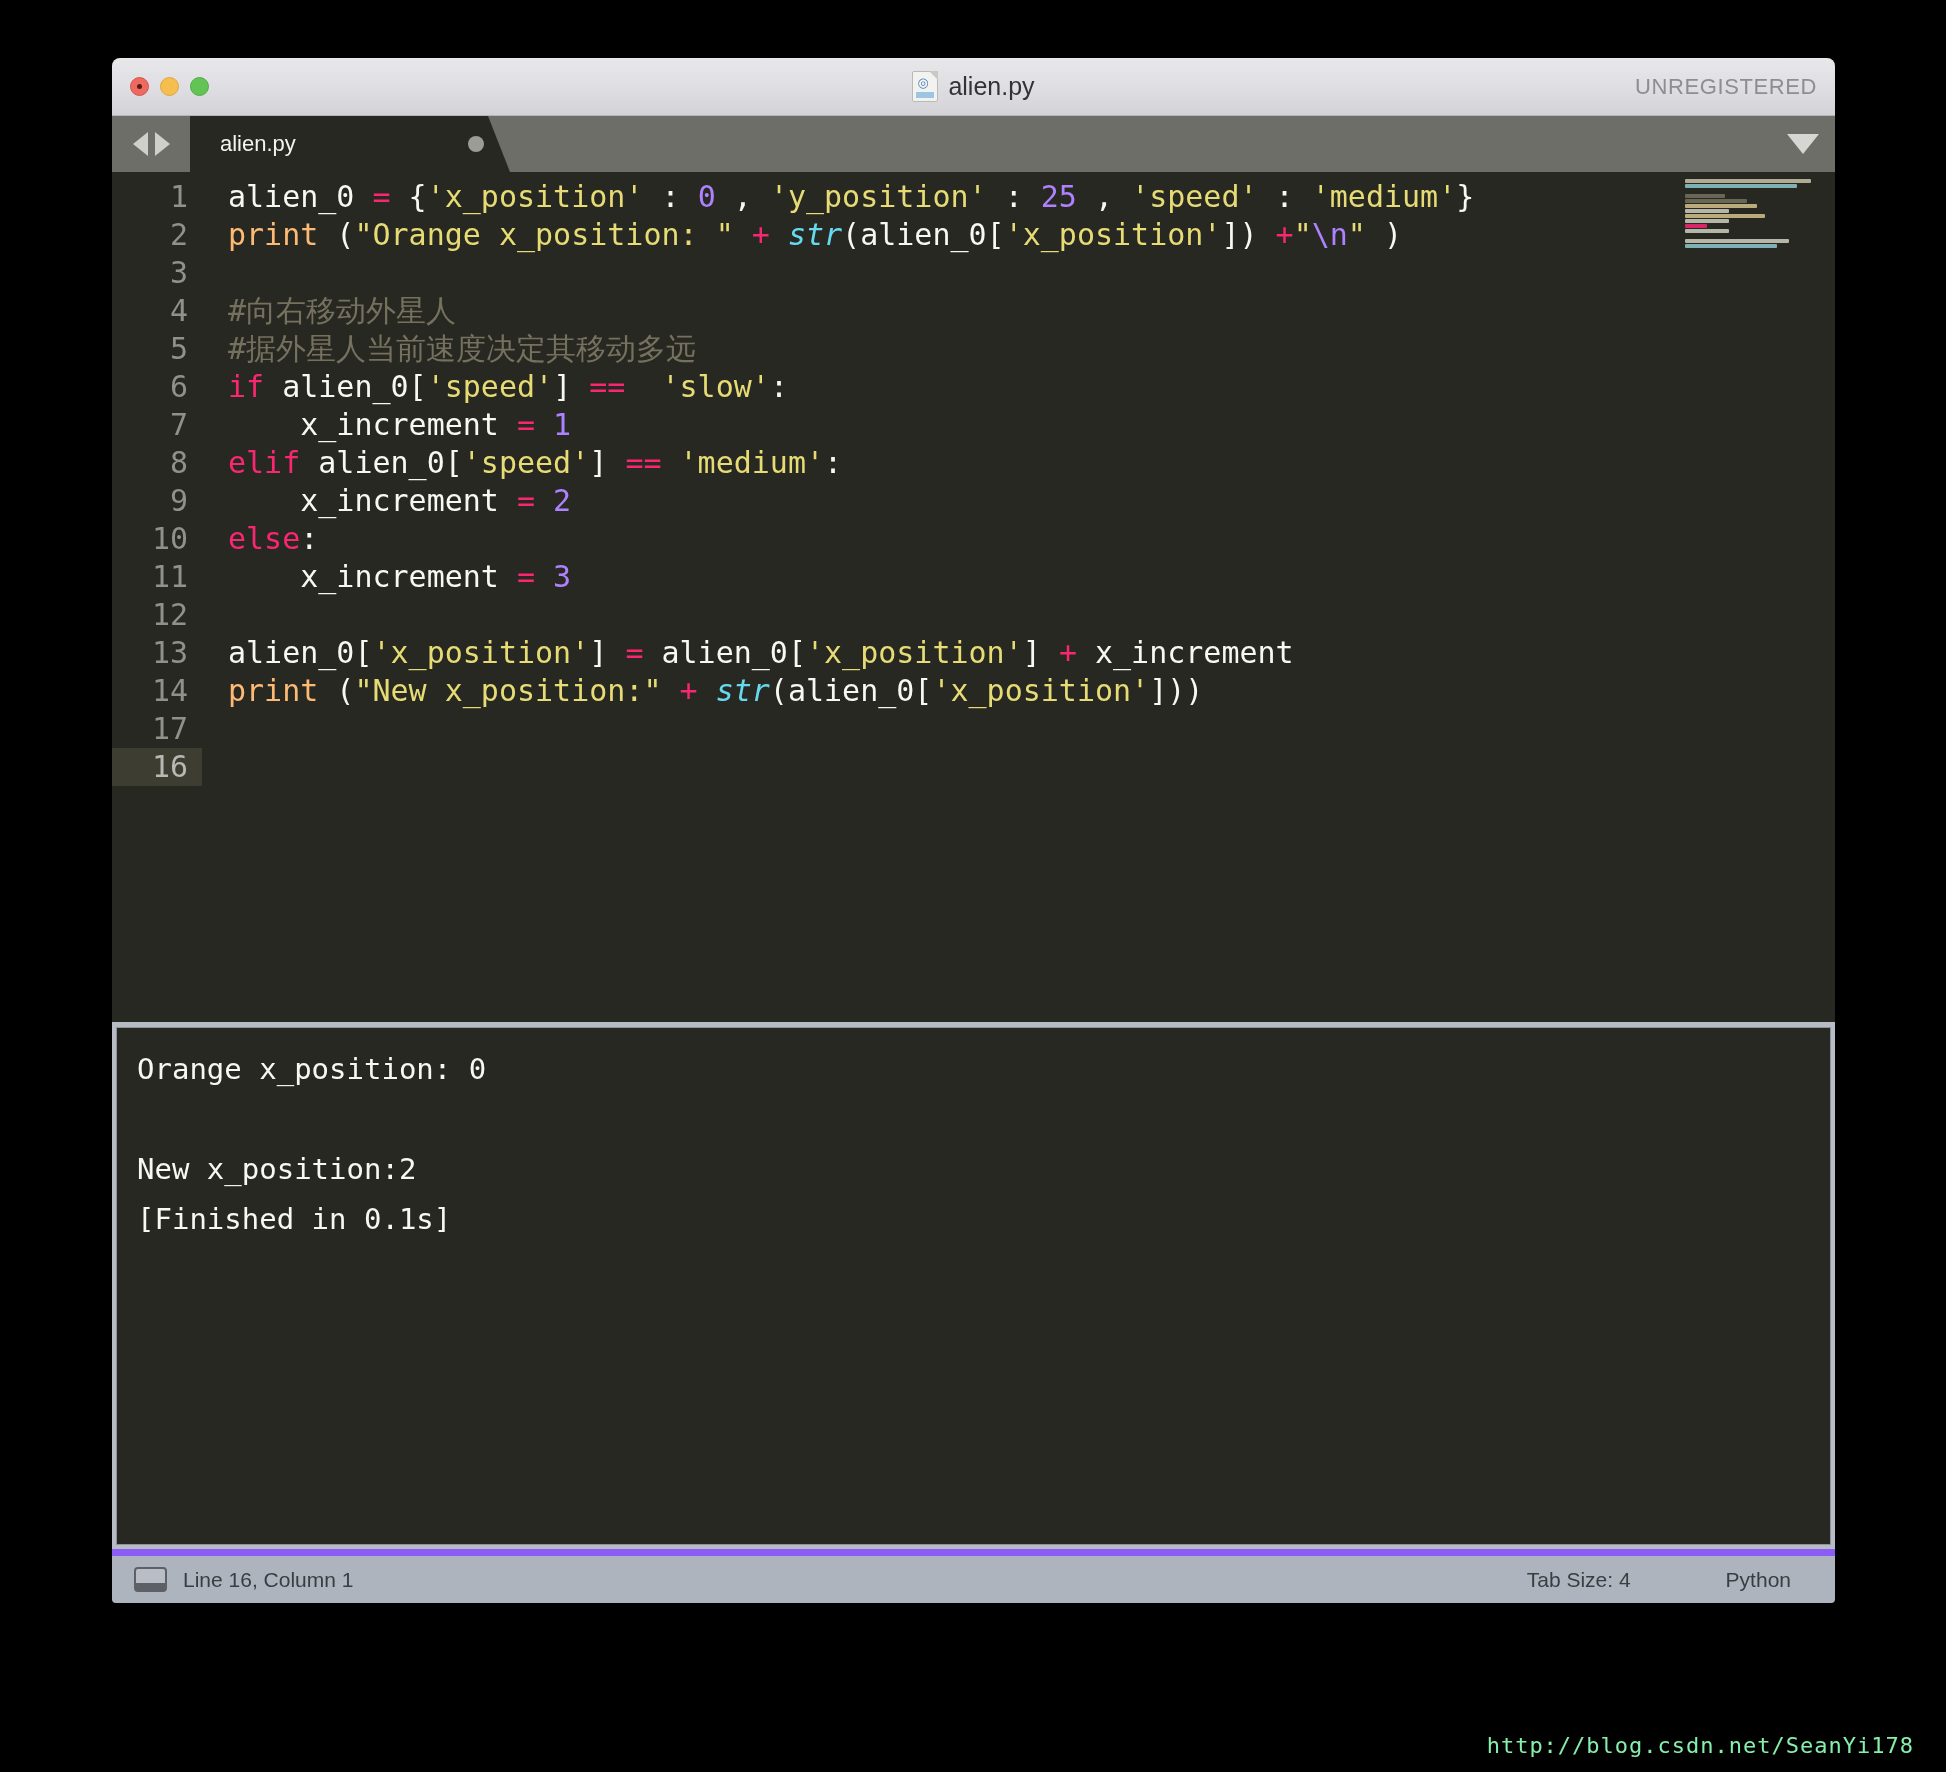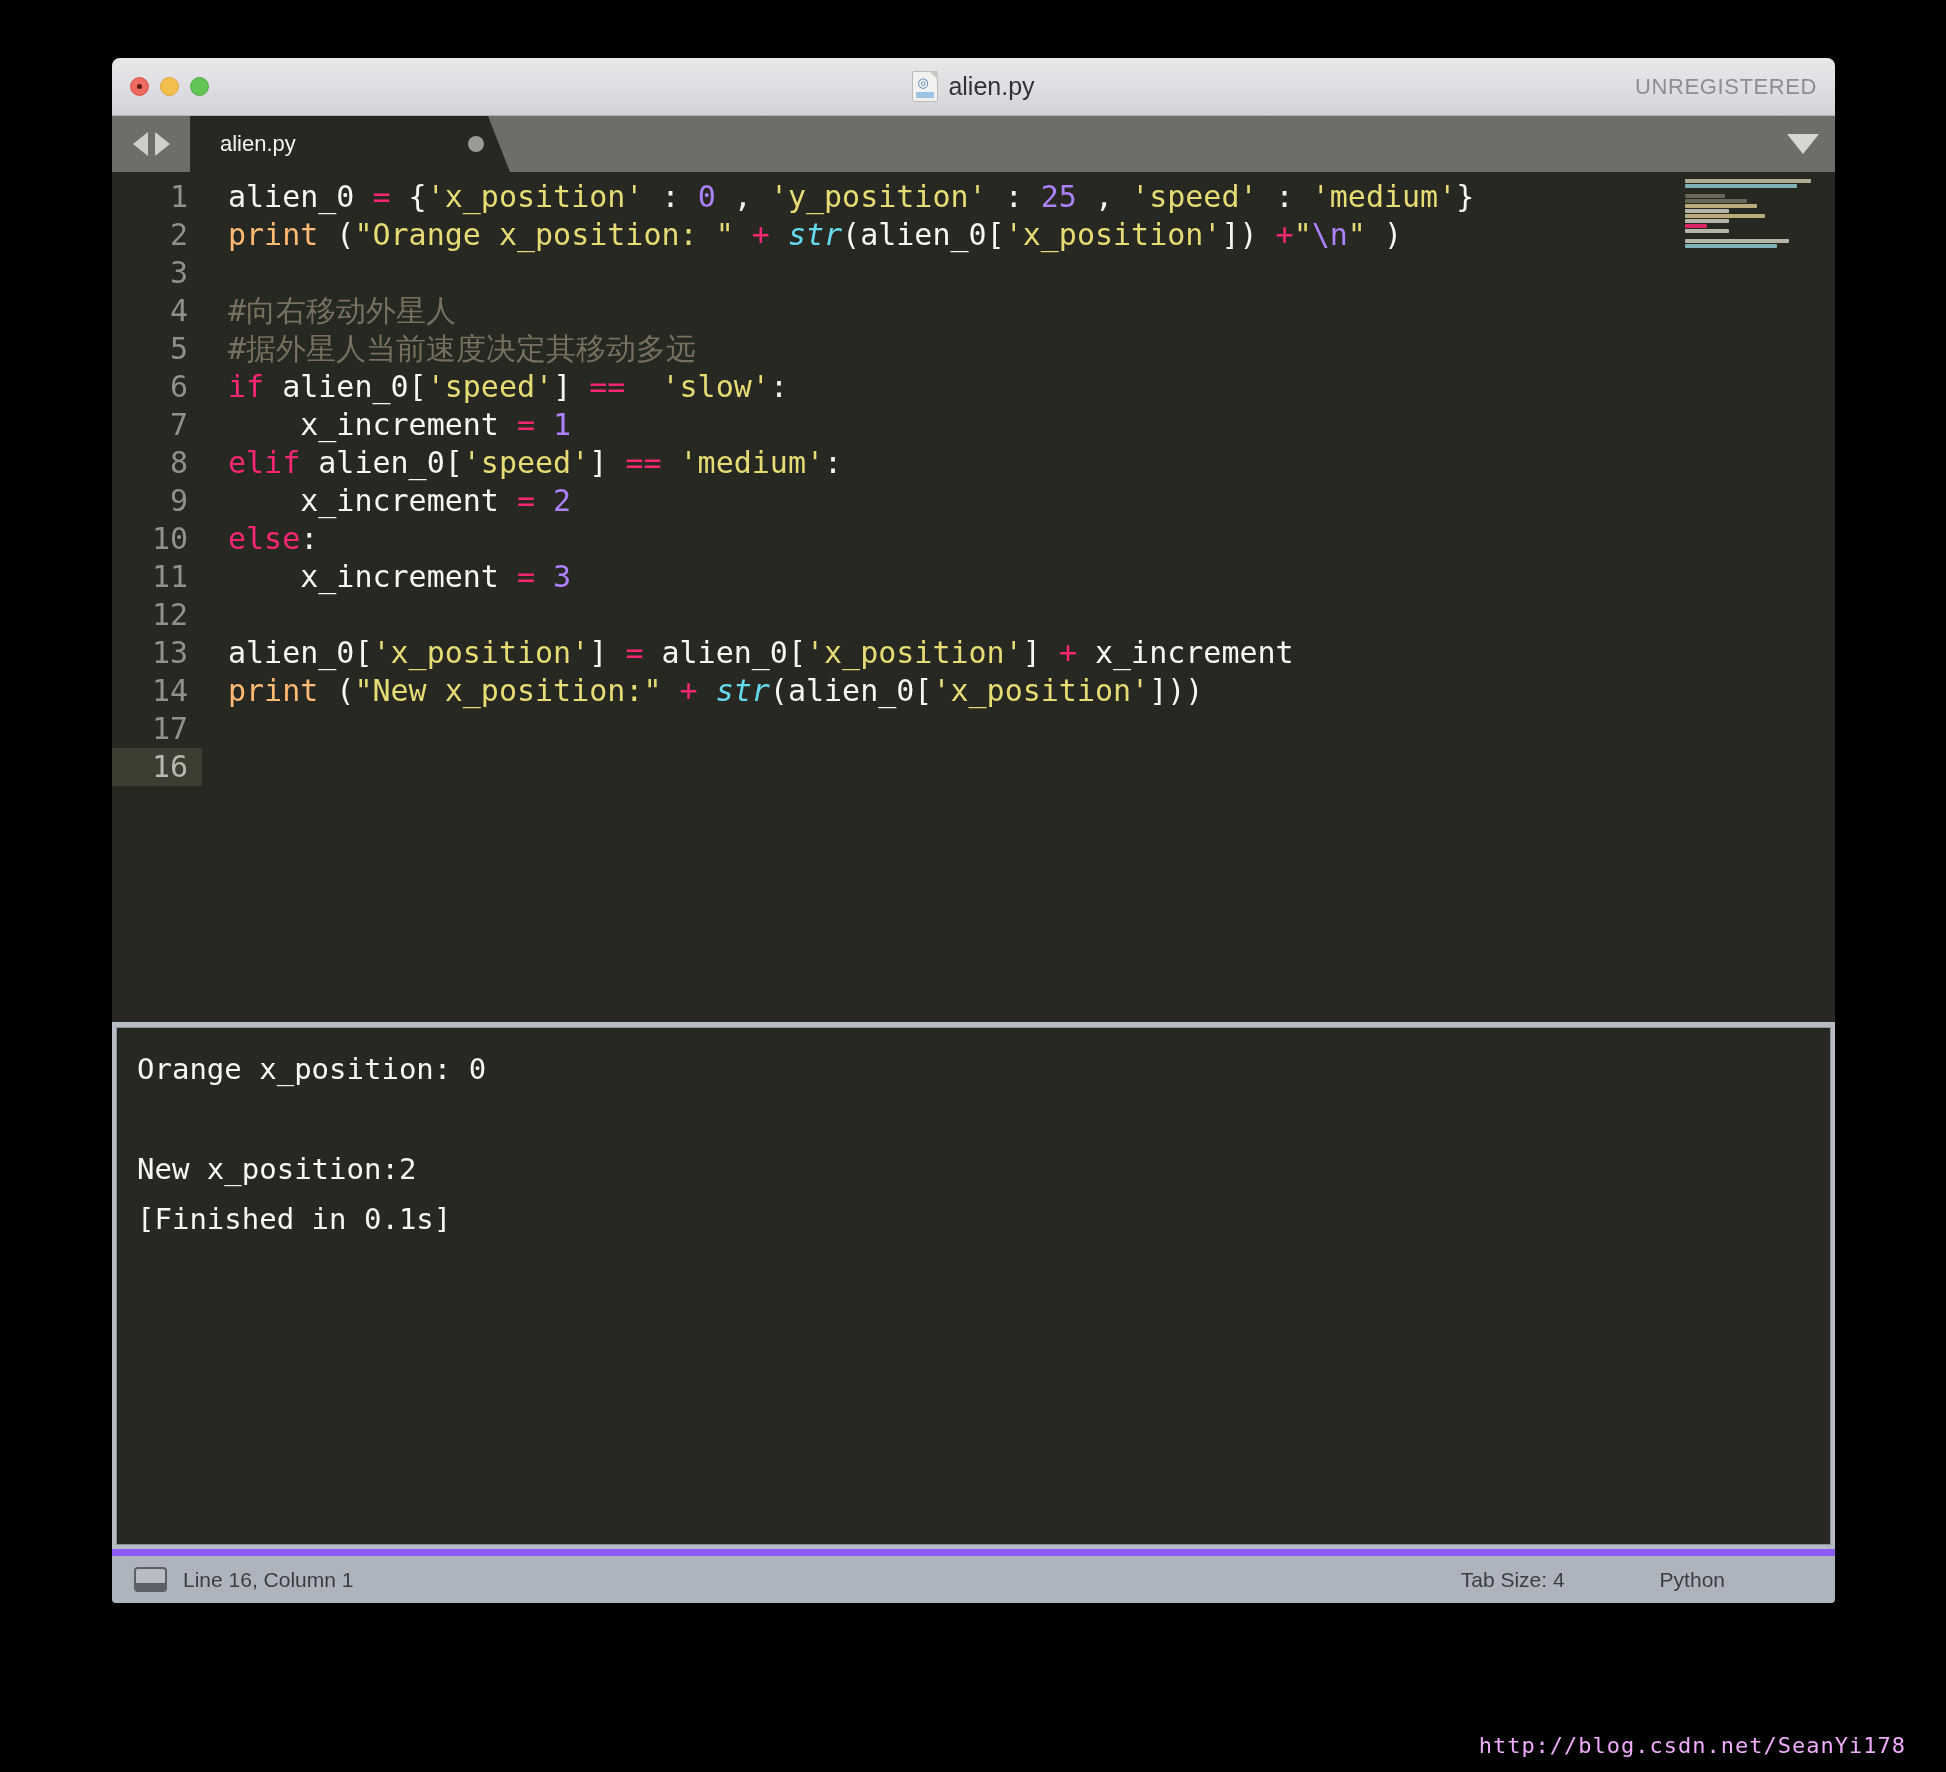--- a/index.html
+++ b/index.html
@@ -229,30 +229,30 @@
   }
   .panel-icon::after {
     content: ""; position: absolute;
     left: 0; right: 0; bottom: 0; height: 7px;
     background: #5d6067;
   }
   .sb-right {
     margin-left: auto;
     display: flex; align-items: center;
     gap: 95px;
-    padding-right: 110px;
+    padding-right: 44px;
   }
 
   
   .watermark {
     position: absolute;
-    right: 40px; bottom: 14px;
+    right: 32px; bottom: 14px;
     font-family: "DejaVu Sans Mono", monospace;
     font-size: 22px;
-    color: #f0abfc;
+    color: #86efac;
     letter-spacing: 1px;
   }
 </style>
 </head>
 <body>
 
 <div class="window">
 
   <div class="titlebar">
     <div class="traffic">

